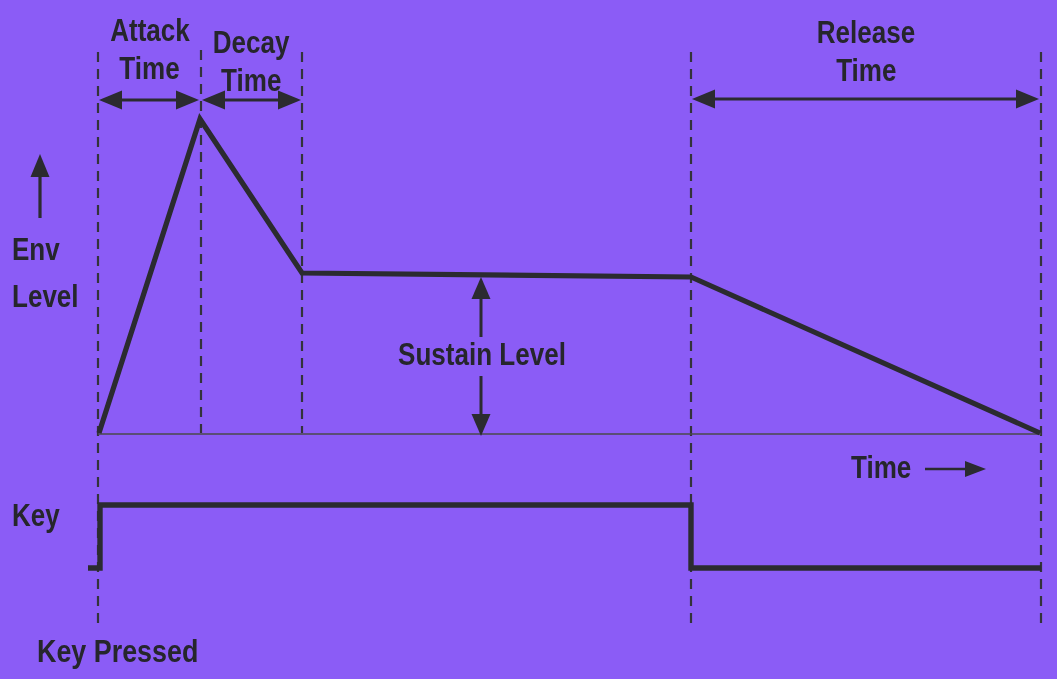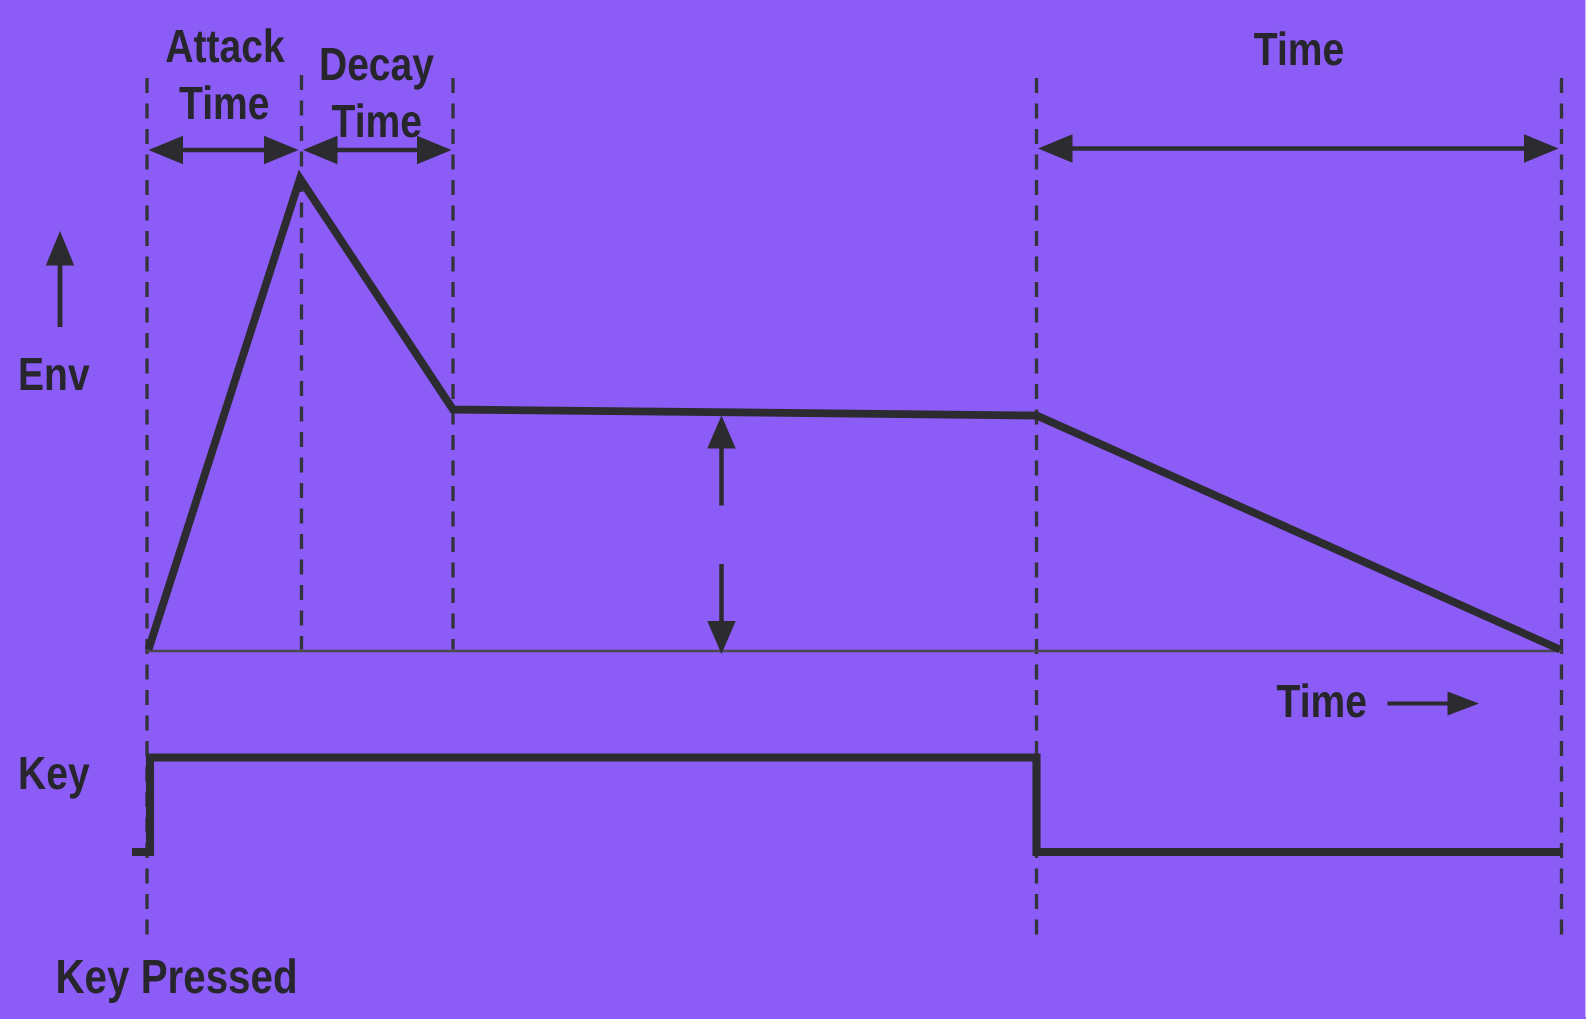--- a/index.html
+++ b/index.html
@@ -88,27 +88,32 @@
     <div class="ln"><span class="cx">Attack</span></div>
     <div class="ln"><span class="cx">Time</span></div>
   </div>
 
   <div class="lbl center" style="left:251px; top:24px">
     <div class="ln"><span class="cx">Decay</span></div>
     <div class="ln"><span class="cx">Time</span></div>
   </div>
 
   <div class="lbl center" style="left:866px; top:14px">
+    <div class="ln"><span class="cx">Release</span></div>
     <div class="ln"><span class="cx">Time</span></div>
   </div>
 
   <div class="lbl env-lines" style="left:12px; top:226px">
     <div class="ln"><span class="lx">Env</span></div>
+    <div class="ln"><span class="lx">Level</span></div>
   </div>
 
+  <div class="lbl center" style="left:482px; top:336px">
+    <span class="cx">Sustain Level</span>
+  </div>
 
   <div class="lbl" style="left:851px; top:449px">
     <span class="lx">Time</span>
   </div>
 
   <div class="lbl gate-lines" style="left:12px; top:492px">
     <div class="ln"><span class="lx">Key</span></div>
   </div>
 
   <div class="lbl small" style="left:37px; top:636px">

